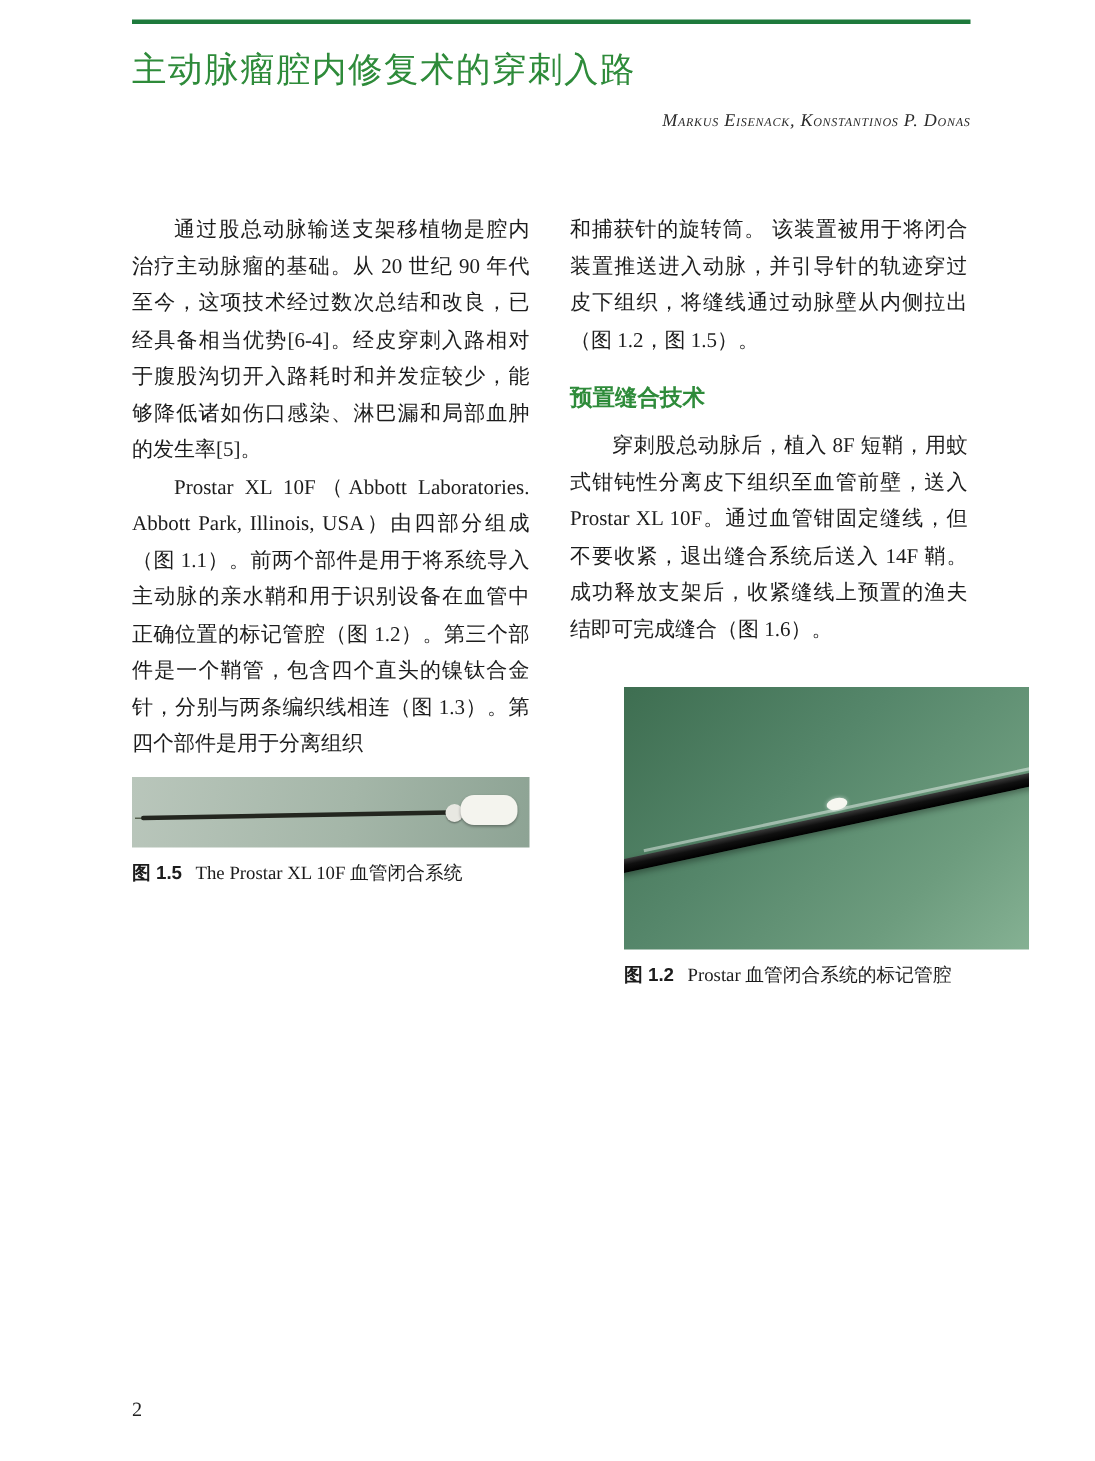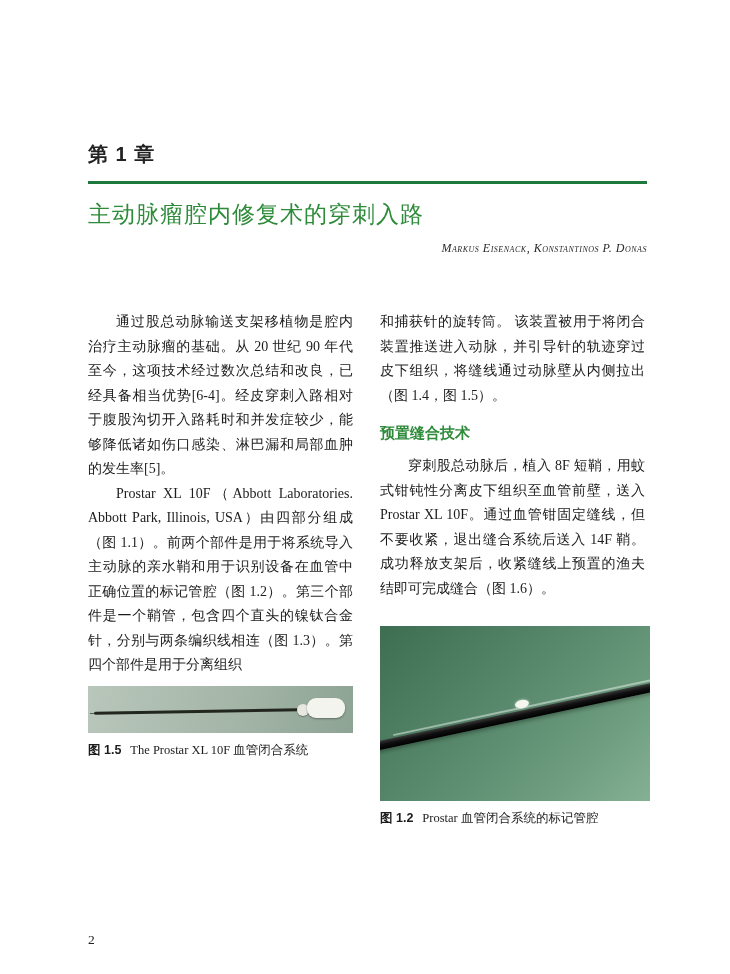--- a/index.html
+++ b/index.html
@@ -66,21 +66,21 @@
   .para.no-indent { text-indent: 0; }
   .section-heading {
     margin: 16px 0 11px 0;
     font-family: "Liberation Sans", "DejaVu Sans", sans-serif;
     font-size: 15px;
     font-weight: bold;
     color: #2e8b3a;
   }
   figure { margin: 0; }
   .fig { margin-top: 8px; }
-  .fig-right { margin-top: 25px; }
+  .fig-right { margin-top: 25px; margin-left: 36px; }
   .fig-art1 {
     position: relative;
     width: 265px;
     height: 47px;
     background: linear-gradient(100deg, #b9c6bb 0%, #a4b6a8 55%, #8da394 100%);
     overflow: hidden;
   }
   .shaft1 {
     position: absolute;
     left: 6px;
@@ -172,21 +172,20 @@
     font-size: 13.5px;
     color: #222;
   }
 </style>
 </head>
 <body>
 
 <div class="page">
   <div class="content">
 
-    <div class="chapter-label">第 1 章</div>
     <div class="green-rule"></div>
     <h1 class="page-title">主动脉瘤腔内修复术的穿刺入路</h1>
     <div class="authors">Markus Eisenack, Konstantinos P. Donas</div>
 
     <div class="columns">
 
       <section class="col">
         <p class="para">通过股总动脉输送支架移植物是腔内治疗主动脉瘤的基础。从 20 世纪 90 年代至今，这项技术经过数次总结和改良，已经具备相当优势[6-4]。经皮穿刺入路相对于腹股沟切开入路耗时和并发症较少，能够降低诸如伤口感染、淋巴漏和局部血肿的发生率[5]。</p>
         <p class="para">Prostar XL 10F（Abbott Laboratories. Abbott Park, Illinois, USA）由四部分组成（图 1.1）。前两个部件是用于将系统导入主动脉的亲水鞘和用于识别设备在血管中正确位置的标记管腔（图 1.2）。第三个部件是一个鞘管，包含四个直头的镍钛合金针，分别与两条编织线相连（图 1.3）。第四个部件是用于分离组织</p>
 
@@ -197,21 +196,21 @@
             <div class="hub1"></div>
             <div class="handle1"></div>
           </div>
           <figcaption class="figcaption">
             <span class="fig-label">图 1.5</span><span class="fig-text">The Prostar XL 10F 血管闭合系统</span>
           </figcaption>
         </figure>
       </section>
 
       <section class="col">
-        <p class="para no-indent">和捕获针的旋转筒。 该装置被用于将闭合装置推送进入动脉，并引导针的轨迹穿过皮下组织，将缝线通过动脉壁从内侧拉出（图 1.4，图 1.5）。</p>
+        <p class="para no-indent">和捕获针的旋转筒。 该装置被用于将闭合装置推送进入动脉，并引导针的轨迹穿过皮下组织，将缝线通过动脉壁从内侧拉出（图 1.2，图 1.5）。</p>
 
         <h2 class="section-heading">预置缝合技术</h2>
 
         <p class="para">穿刺股总动脉后，植入 8F 短鞘，用蚊式钳钝性分离皮下组织至血管前壁，送入 Prostar XL 10F。通过血管钳固定缝线，但不要收紧，退出缝合系统后送入 14F 鞘。成功释放支架后，收紧缝线上预置的渔夫结即可完成缝合（图 1.6）。</p>
 
         <figure class="fig fig-right">
           <div class="fig-art2">
             <div class="shaft2-glint"></div>
             <div class="shaft2"></div>
             <div class="marker2"></div>

